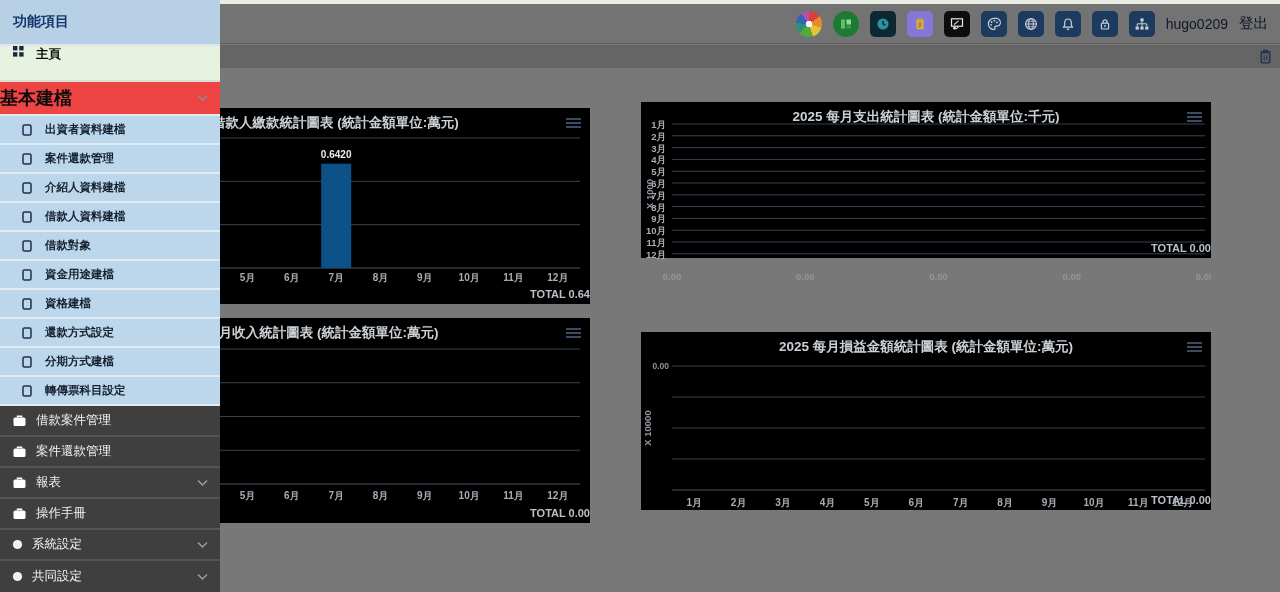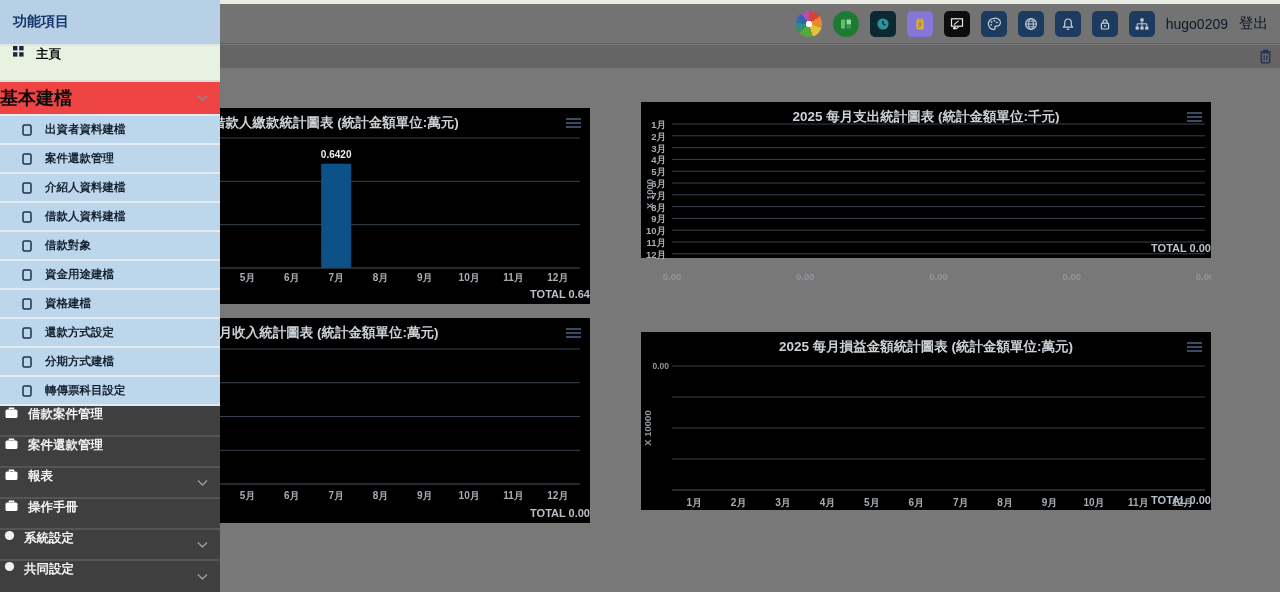--- a/index.html
+++ b/index.html
@@ -37,21 +37,21 @@
   .sb-home{height:36px;background:#e7f2e0;display:flex;align-items:flex-start;gap:12px;
     padding-left:13px;font-weight:bold;font-size:12.5px;color:#0b0b0b;
     border-bottom:2px solid #d8dfd4;cursor:pointer;flex:0 0 auto}
   .sb-group{height:34px;background:#ef4444;display:flex;align-items:center;
     font-weight:bold;font-size:18px;color:#0b0b0b;cursor:pointer;position:relative;
     border-bottom:2px solid #e4e8ef;flex:0 0 auto}
   .sub-item{height:29px;background:#bcd6ec;border-bottom:2px solid #e2eaf2;display:flex;
     align-items:center;gap:13px;padding-left:22px;font-weight:bold;font-size:11.5px;
     color:#14202e;cursor:pointer;flex:0 0 auto}
   .dark-item{height:31px;background:#3f3f3f;border-bottom:2px solid #555;display:flex;
-    align-items:flex-start;gap:9px;padding-left:4px;font-weight:bold;font-size:12.5px;
+    align-items:center;gap:9px;padding-left:12px;font-weight:normal;font-size:12.5px;
     color:#f3f3f3;cursor:pointer;position:relative;flex:0 0 auto}
   .dark-item:last-child{border-bottom:none}
   .chev{position:absolute;right:12px;top:50%;transform:translateY(-50%);display:flex}
 </style>
 </head>
 <body>
 
 <div class="topstrip"></div>
 
 <div class="header">

